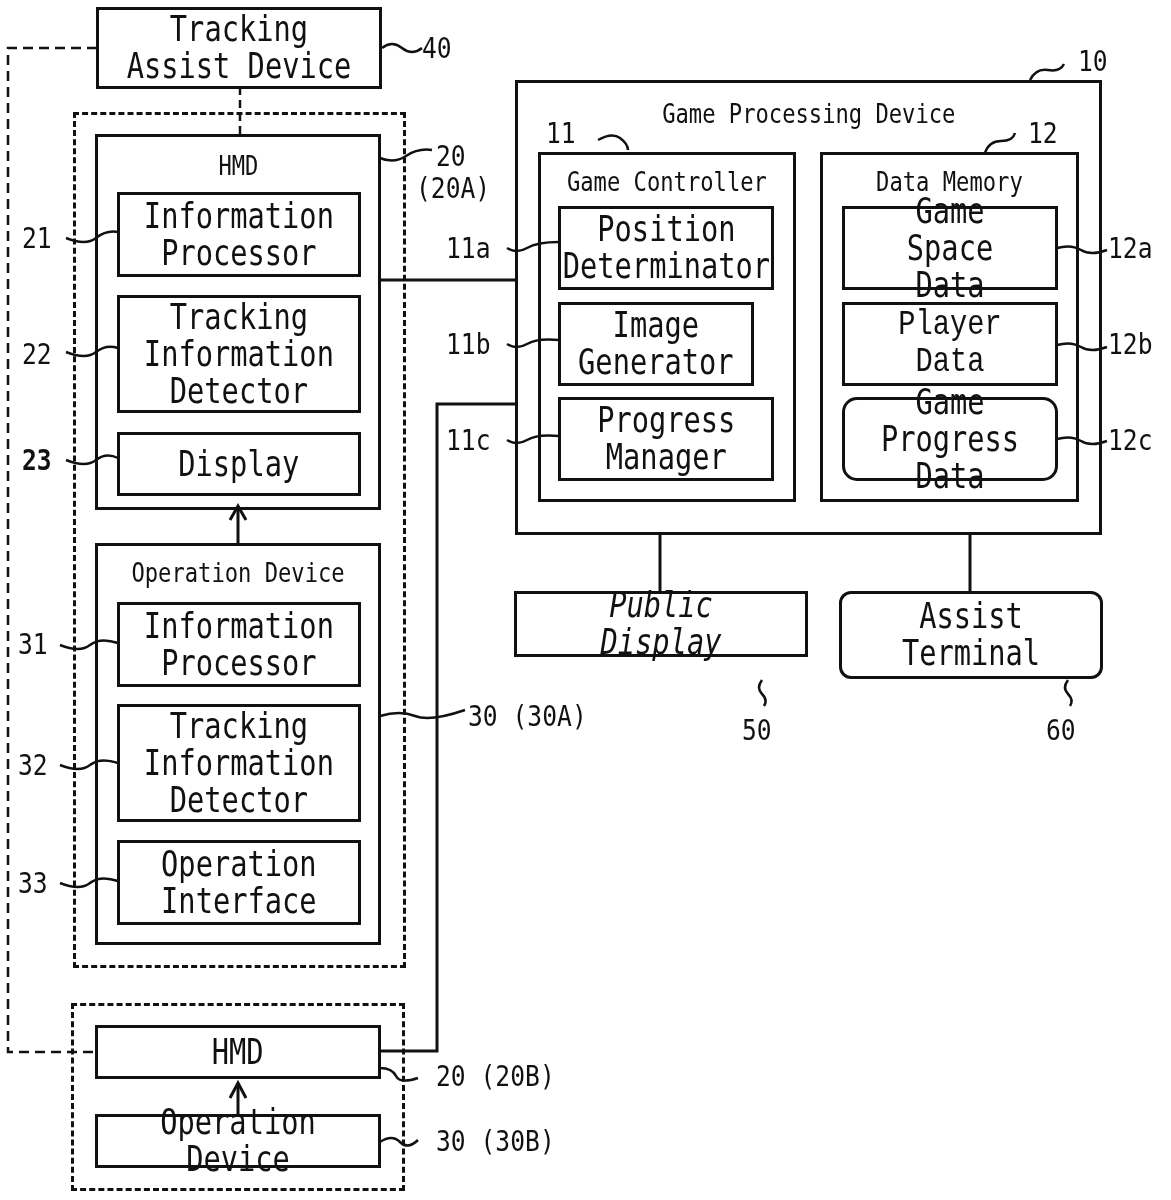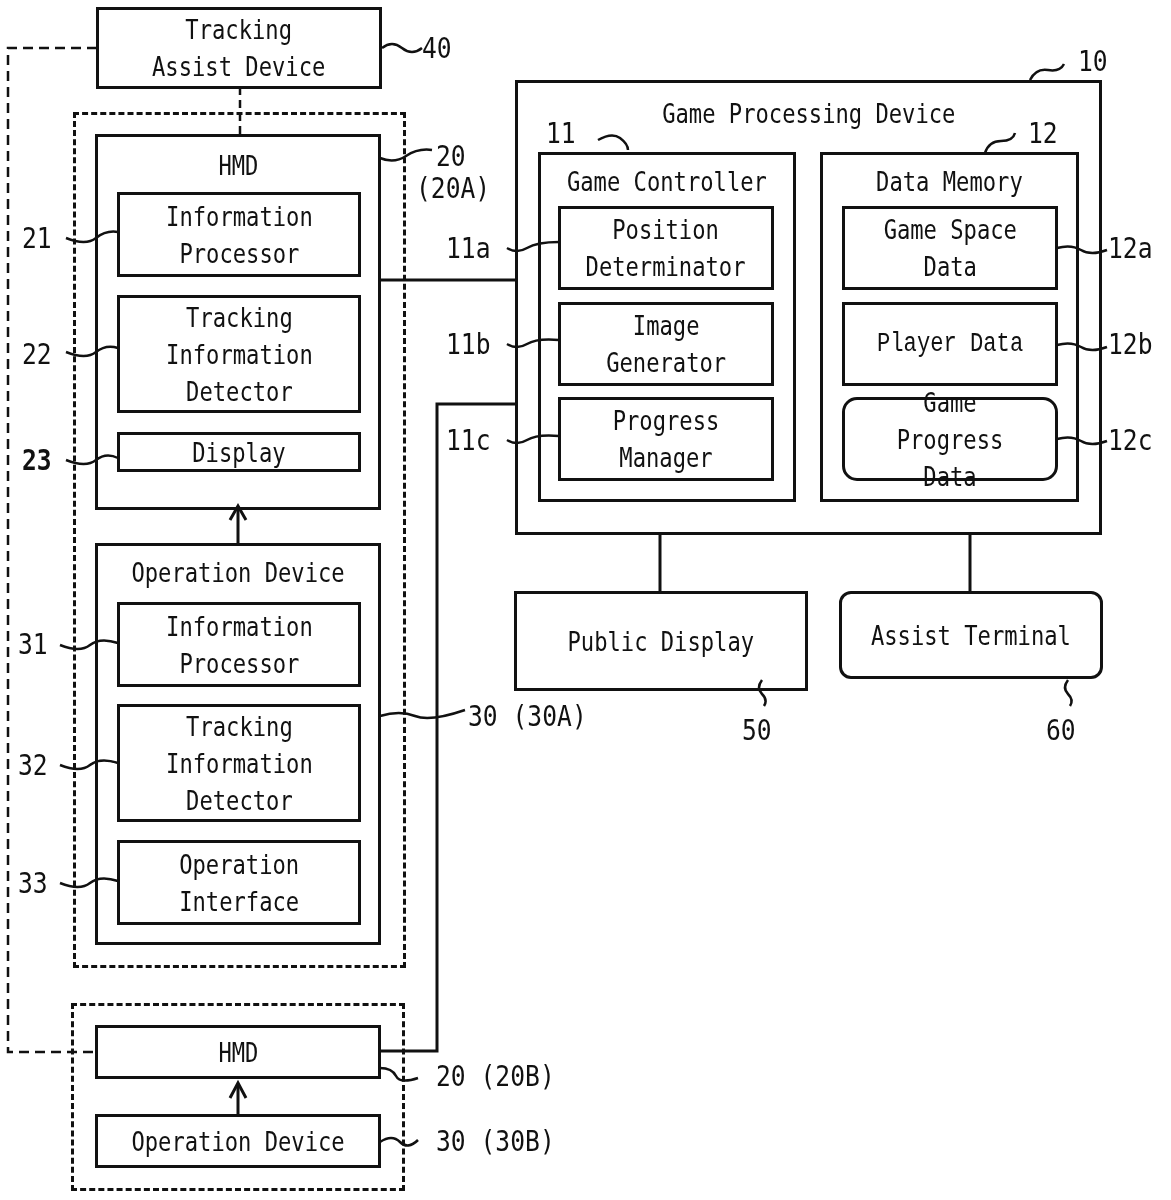--- a/index.html
+++ b/index.html
@@ -2,21 +2,21 @@
 <html><head>
 <meta charset="utf-8">
 <style>
   html, body { margin:0; padding:0; background:#ffffff; }
   body { width:1171px; height:1200px; position:relative; overflow:hidden;
          font-family:"DejaVu Sans Mono","Liberation Mono",monospace; color:#111; }
   svg.links { position:absolute; left:0; top:0; width:1171px; height:1200px; pointer-events:none; }
   .box { position:absolute; box-sizing:border-box; border:3px solid #111; background:transparent; }
   .dash { position:absolute; box-sizing:border-box; border:3px dashed #111; }
   .inner { display:flex; align-items:center; justify-content:center; width:100%; height:100%; text-align:center;
-           font-size:27px; line-height:37px; white-space:pre-line; }
+           font-size:35px; line-height:37px; white-space:pre-line; }
   .inner span { display:inline-block; transform:scaleX(0.82); }
   .title { position:absolute; left:0; right:0; text-align:center; font-size:27px; line-height:34px; }
   .title span { display:inline-block; transform:scaleX(0.82); }
   .ref { position:absolute; font-size:29px; line-height:32px; white-space:nowrap; }
   .ref span { display:inline-block; transform:scaleX(0.85); transform-origin:left center; }
 </style>
 </head>
 <body>
 
 <svg class="links" viewBox="0 0 1171 1200">
@@ -77,21 +77,21 @@
 </div>
 <div class="box" style="left:117px;top:192px;width:244px;height:85px;">
   <div class="inner"><span>Information
 Processor</span></div>
 </div>
 <div class="box" style="left:117px;top:295px;width:244px;height:118px;">
   <div class="inner"><span>Tracking
 Information
 Detector</span></div>
 </div>
-<div class="box" style="left:117px;top:432px;width:244px;height:40px;">
+<div class="box" style="left:117px;top:432px;width:244px;height:64px;">
   <div class="inner"><span>Display</span></div>
 </div>
 <div class="ref" style="left:436px;top:140px;"><span>20</span></div>
 <div class="ref" style="left:416px;top:172px;"><span>(20A)</span></div>
 <div class="ref" style="left:22px;top:222px;"><span>21</span></div>
 <div class="ref" style="left:22px;top:338px;"><span>22</span></div>
 <div class="ref" style="left:22px;top:444px;font-weight:bold;"><span>23</span></div>
 
 <div class="box" style="left:95px;top:543px;width:286px;height:402px;">
   <div class="title" style="top:10px;"><span>Operation Device</span></div>
@@ -130,21 +130,21 @@
 <div class="ref" style="left:1078px;top:45px;text-align:center;"><span>10</span></div>
 
 <div class="box" style="left:538px;top:152px;width:258px;height:350px;">
   <div class="title" style="top:10px;"><span>Game Controller</span></div>
 </div>
 <div class="ref" style="left:546px;top:117px;"><span>11</span></div>
 <div class="box" style="left:558px;top:206px;width:216px;height:84px;">
   <div class="inner"><span>Position
 Determinator</span></div>
 </div>
-<div class="box" style="left:558px;top:302px;width:216px;height:84px;">
+<div class="box" style="left:558px;top:302px;width:196px;height:84px;">
   <div class="inner"><span>Image
 Generator</span></div>
 </div>
 <div class="box" style="left:558px;top:397px;width:216px;height:84px;">
   <div class="inner"><span>Progress
 Manager</span></div>
 </div>
 <div class="ref" style="left:446px;top:232px;"><span>11a</span></div>
 <div class="ref" style="left:446px;top:328px;"><span>11b</span></div>
 <div class="ref" style="left:446px;top:424px;"><span>11c</span></div>
@@ -161,20 +161,20 @@
   <div class="inner"><span>Player Data</span></div>
 </div>
 <div class="box" style="left:842px;top:397px;width:216px;height:84px;border-radius:15px;">
   <div class="inner"><span>Game Progress
 Data</span></div>
 </div>
 <div class="ref" style="left:1108px;top:232px;"><span>12a</span></div>
 <div class="ref" style="left:1108px;top:328px;"><span>12b</span></div>
 <div class="ref" style="left:1108px;top:424px;"><span>12c</span></div>
 
-<div class="box" style="left:514px;top:591px;width:294px;height:100px;">
+<div class="box" style="left:514px;top:591px;width:294px;height:66px;font-style:italic;">
   <div class="inner"><span>Public Display</span></div>
 </div>
 <div class="ref" style="left:742px;top:714px;"><span>50</span></div>
 <div class="box" style="left:839px;top:591px;width:264px;height:88px;border-radius:12px;">
   <div class="inner"><span>Assist Terminal</span></div>
 </div>
 <div class="ref" style="left:1046px;top:714px;"><span>60</span></div>
 
 </body></html>

